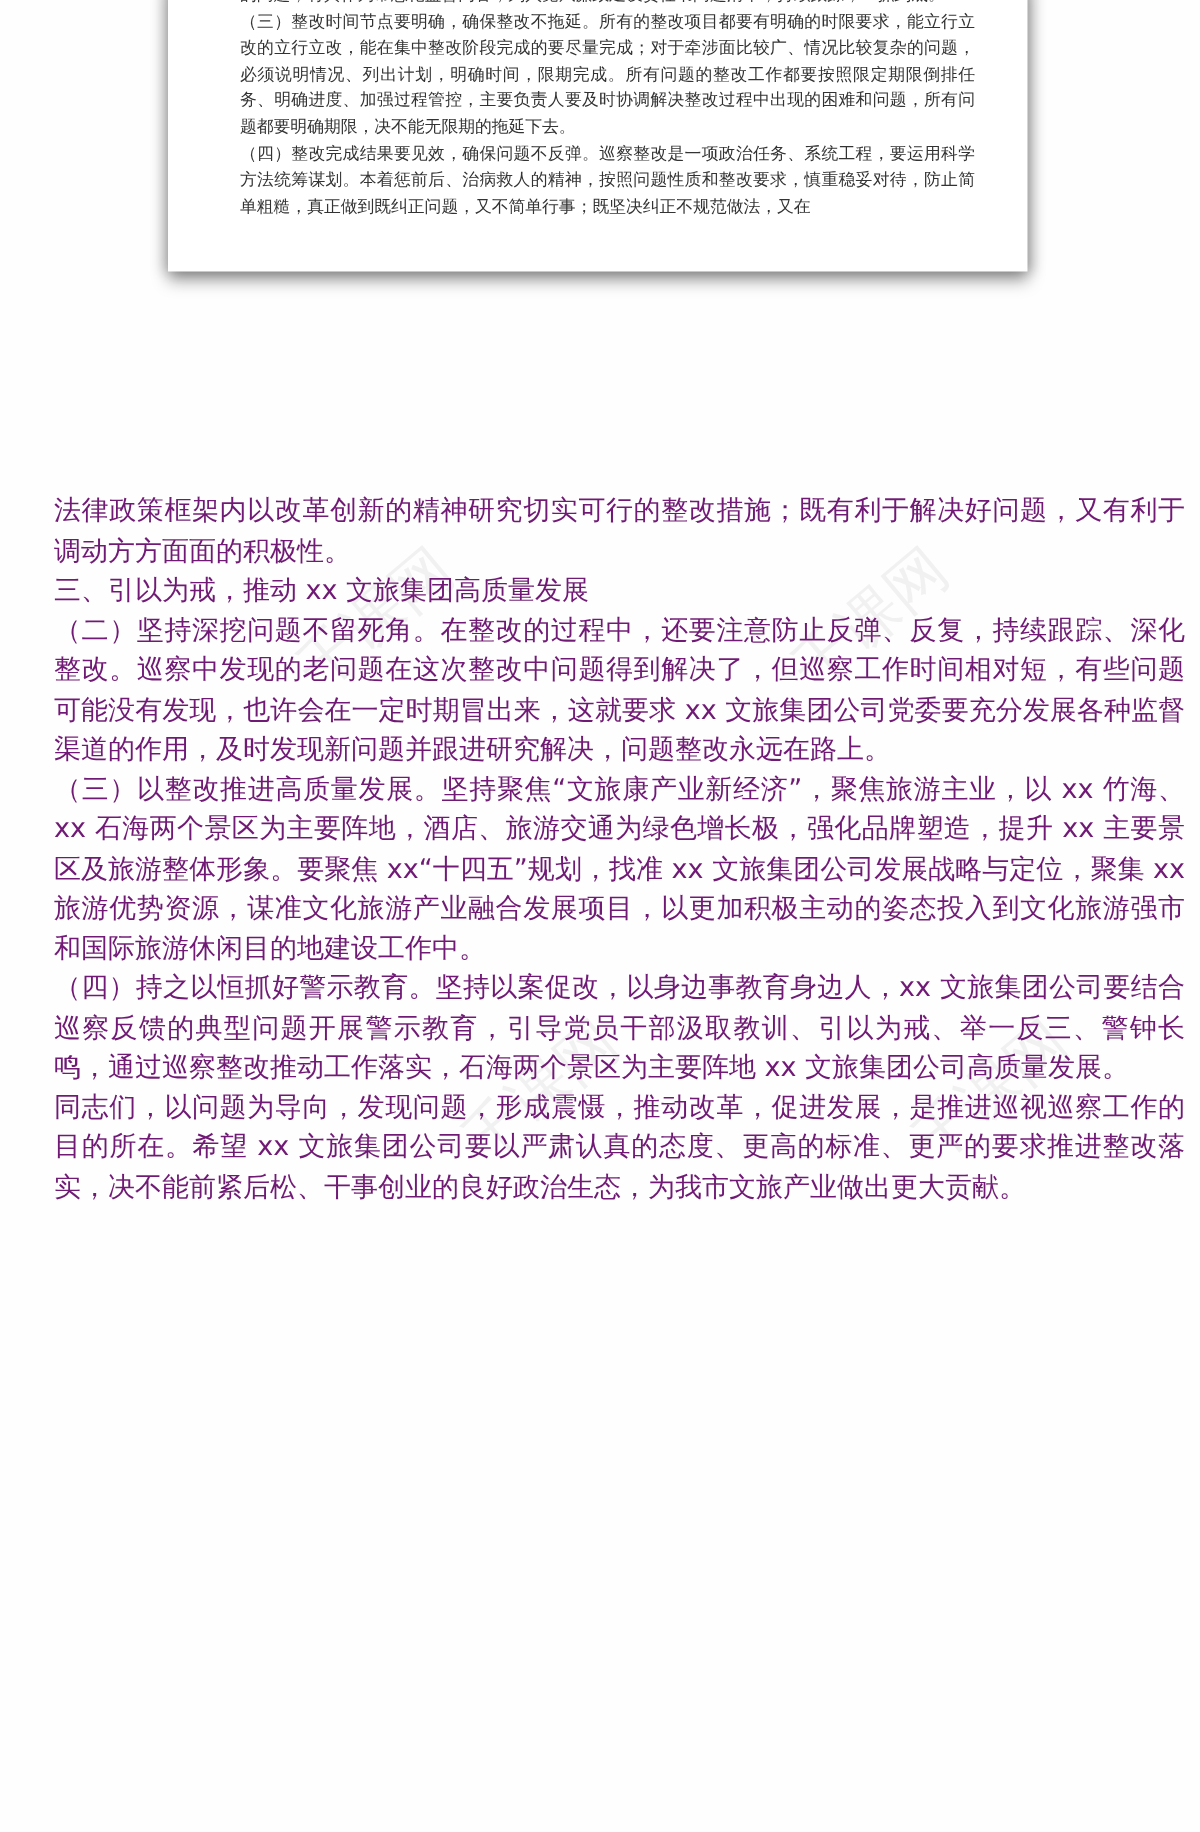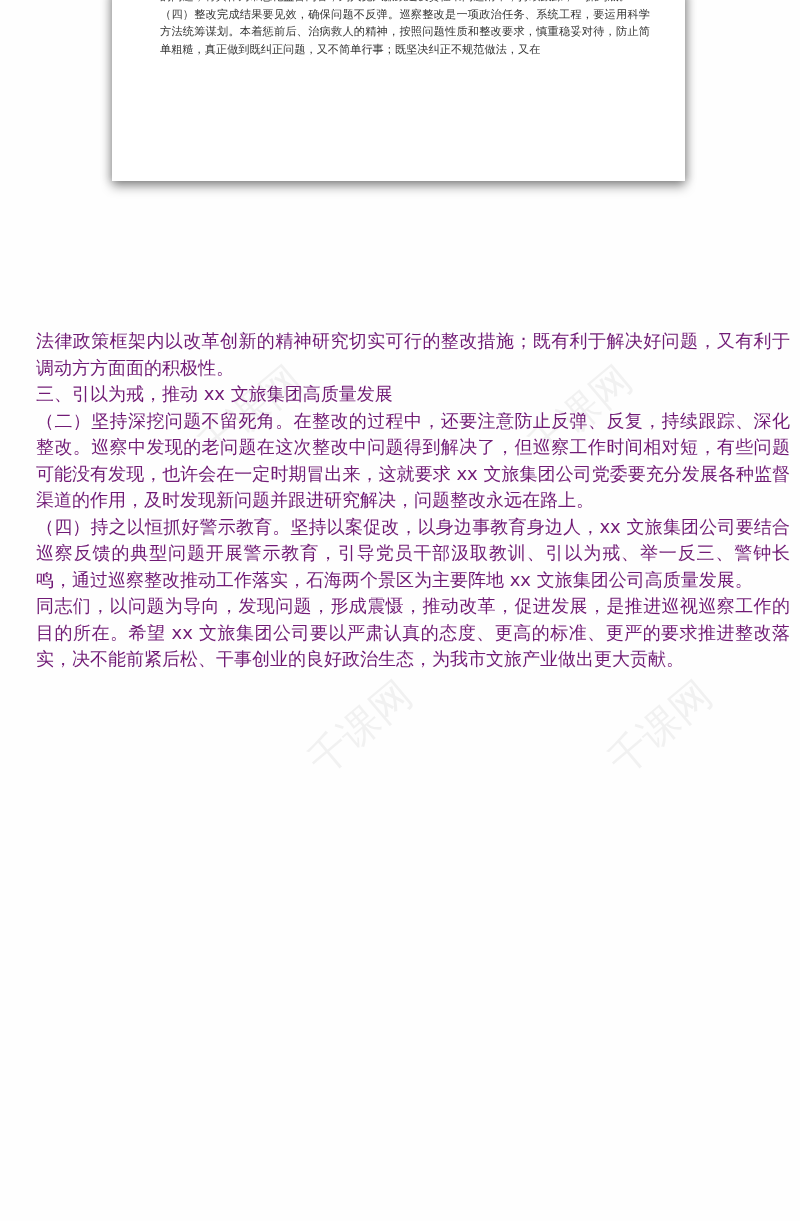--- a/index.html
+++ b/index.html
@@ -30,28 +30,30 @@
     transform:rotate(-40deg); pointer-events:none; white-space:nowrap;
     font-family:"DejaVu Sans", sans-serif;
   }
 </style>
 </head>
 <body>
 
 <div class="preview-card">
   <div class="preview-inner">
     <p>的问题，将其作为常态化监督内容，列入党风廉政建设责任书问题清单，持续跟踪，一抓到底。</p>
+    <p>（三）整改时间节点要明确，确保整改不拖延。所有的整改项目都要有明确的时限要求，能立行立改的立行立改，能在集中整改阶段完成的要尽量完成；对于牵涉面比较广、情况比较复杂的问题，必须说明情况、列出计划，明确时间，限期完成。所有问题的整改工作都要按照限定期限倒排任务、明确进度、加强过程管控，主要负责人要及时协调解决整改过程中出现的困难和问题，所有问题都要明确期限，决不能无限期的拖延下去。</p>
     <p>（四）整改完成结果要见效，确保问题不反弹。巡察整改是一项政治任务、系统工程，要运用科学方法统筹谋划。本着惩前后、治病救人的精神，按照问题性质和整改要求，慎重稳妥对待，防止简单粗糙，真正做到既纠正问题，又不简单行事；既坚决纠正不规范做法，又在</p>
   </div>
 </div>
 
 <span class="watermark" style="left:190px;top:385px;">千课网</span>
 <span class="watermark" style="left:520px;top:385px;">千课网</span>
 <span class="watermark" style="left:300px;top:700px;">千课网</span>
 <span class="watermark" style="left:600px;top:700px;">千课网</span>
 
 <div class="main">
   <p>法律政策框架内以改革创新的精神研究切实可行的整改措施；既有利于解决好问题，又有利于调动方方面面的积极性。</p>
   <p>三、引以为戒，推动 xx 文旅集团高质量发展</p>
   <p>（二）坚持深挖问题不留死角。在整改的过程中，还要注意防止反弹、反复，持续跟踪、深化整改。巡察中发现的老问题在这次整改中问题得到解决了，但巡察工作时间相对短，有些问题可能没有发现，也许会在一定时期冒出来，这就要求 xx 文旅集团公司党委要充分发展各种监督渠道的作用，及时发现新问题并跟进研究解决，问题整改永远在路上。</p>
+  <p>（三）以整改推进高质量发展。坚持聚焦“文旅康产业新经济”，聚焦旅游主业，以 xx 竹海、xx 石海两个景区为主要阵地，酒店、旅游交通为绿色增长极，强化品牌塑造，提升 xx 主要景区及旅游整体形象。要聚焦 xx“十四五”规划，找准 xx 文旅集团公司发展战略与定位，聚集 xx 旅游优势资源，谋准文化旅游产业融合发展项目，以更加积极主动的姿态投入到文化旅游强市和国际旅游休闲目的地建设工作中。</p>
   <p>（四）持之以恒抓好警示教育。坚持以案促改，以身边事教育身边人，xx 文旅集团公司要结合巡察反馈的典型问题开展警示教育，引导党员干部汲取教训、引以为戒、举一反三、警钟长鸣，通过巡察整改推动工作落实，石海两个景区为主要阵地 xx 文旅集团公司高质量发展。</p>
   <p>同志们，以问题为导向，发现问题，形成震慑，推动改革，促进发展，是推进巡视巡察工作的目的所在。希望 xx 文旅集团公司要以严肃认真的态度、更高的标准、更严的要求推进整改落实，决不能前紧后松、干事创业的良好政治生态，为我市文旅产业做出更大贡献。</p>
 </div>
 
 </body></html>

